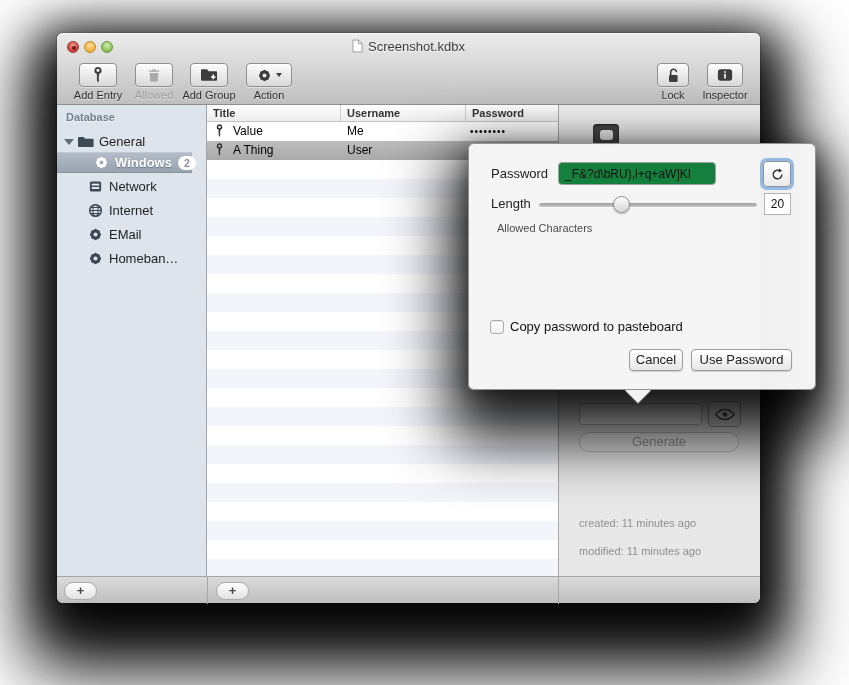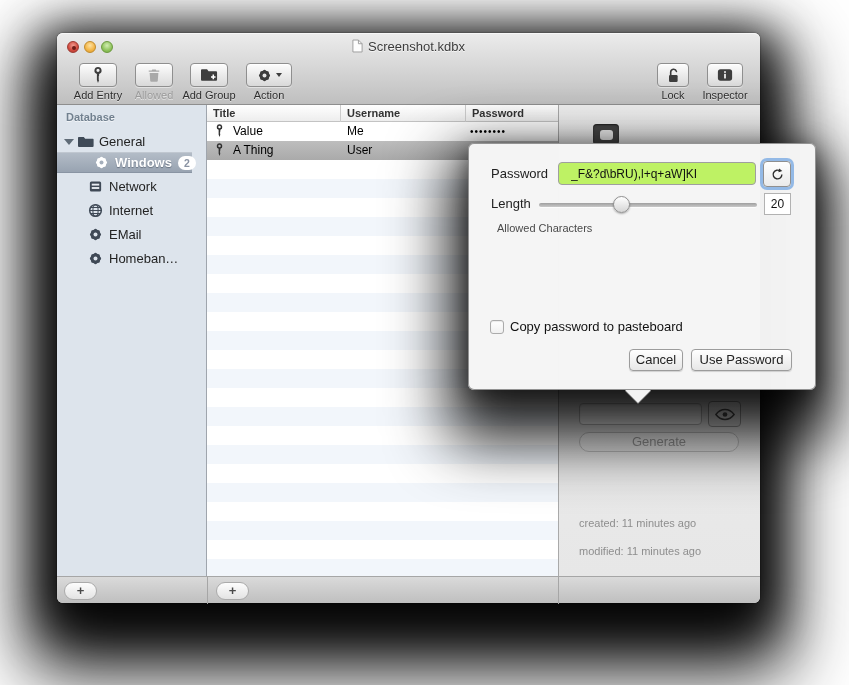--- a/index.html
+++ b/index.html
@@ -95,22 +95,22 @@
 
   
   .popover { position:absolute; left:468px; top:143px; width:348px; height:247px; z-index:20;
     background:rgba(245,245,245,.985); border:1px solid rgba(130,130,130,.85); border-radius:6px;
     box-shadow:0 32px 60px 20px rgba(0,0,0,.85), 0 6px 24px rgba(0,0,0,.5); }
   .pop-arrow { position:absolute; left:156px; top:246px; width:0; height:0; z-index:21;
     border-left:13px solid transparent; border-right:13px solid transparent;
     border-top:13px solid rgba(245,245,245,.985);
     filter:drop-shadow(0 1px 0 rgba(130,130,130,.85)); }
   .p-lbl { position:absolute; font-size:13px; color:#222; }
-  .p-pwfield { position:absolute; left:89px; top:18px; width:198px; height:23px; border-radius:4px;
-    border:1px solid #9f9f9f; background:#bef264; font-size:12px; color:#111; padding:0 12px;
+  .p-pwfield { position:absolute; left:89px; top:18px; width:158px; height:23px; border-radius:4px;
+    border:1px solid #9f9f9f; background:#15803d; font-size:12px; color:#111; padding:0 6px;
     font-family:"Liberation Sans","DejaVu Sans",sans-serif; }
   .p-refresh { position:absolute; left:294px; top:17px; width:28px; height:26px; border-radius:4px;
     border:1px solid #8f8f8f; background:linear-gradient(#fff,#eaeaea);
     box-shadow:0 0 0 3px rgba(115,165,225,.75); display:flex; align-items:center; justify-content:center; }
   .p-slider-track { position:absolute; left:70px; top:59px; width:218px; height:4px; border-radius:2px;
     background:linear-gradient(#9f9f9f,#c9c9c9); box-shadow:0 1px 0 rgba(255,255,255,.7); }
   .p-thumb { position:absolute; left:34%; top:-7px; width:17px; height:17px; border-radius:50%;
     border:1px solid #909090; background:linear-gradient(#ffffff,#d5d5d5); box-shadow:0 1px 2px rgba(0,0,0,.3); }
   .p-lenbox { position:absolute; left:295px; top:49px; width:27px; height:22px; border:1px solid #b2b2b2;
     background:#fff; font-size:12px; color:#111; text-align:center; padding:0; }

